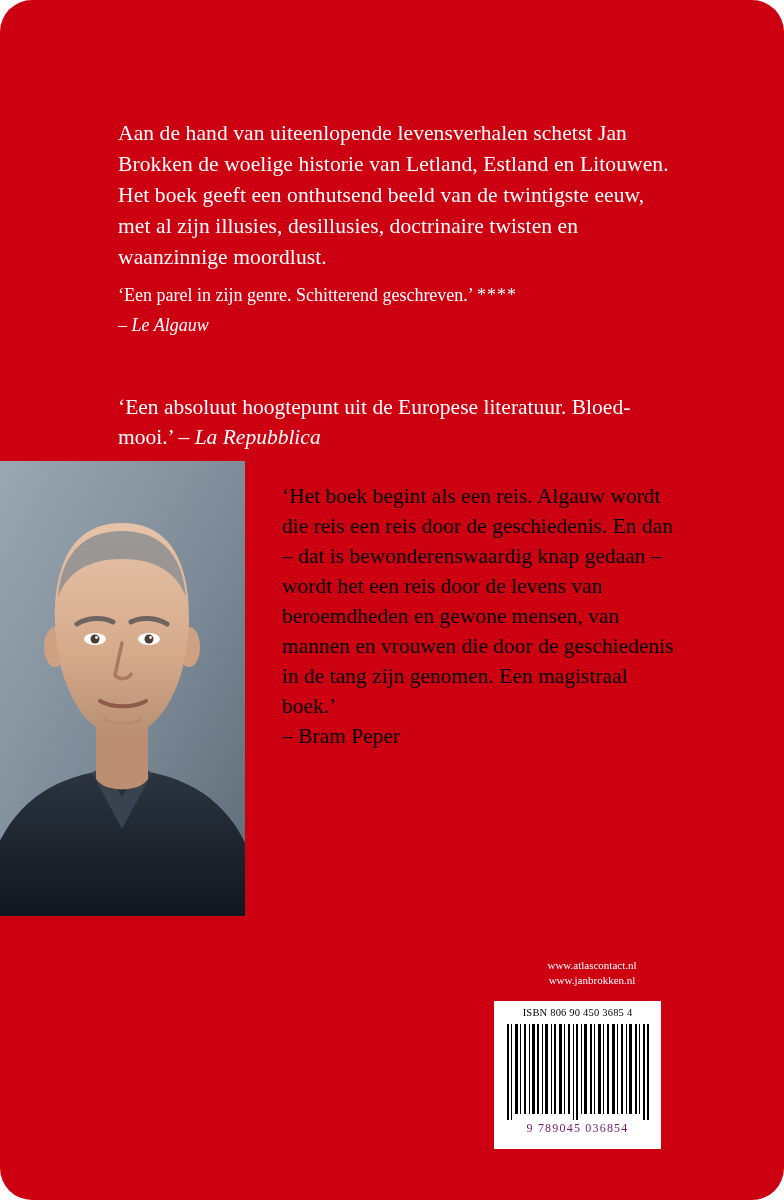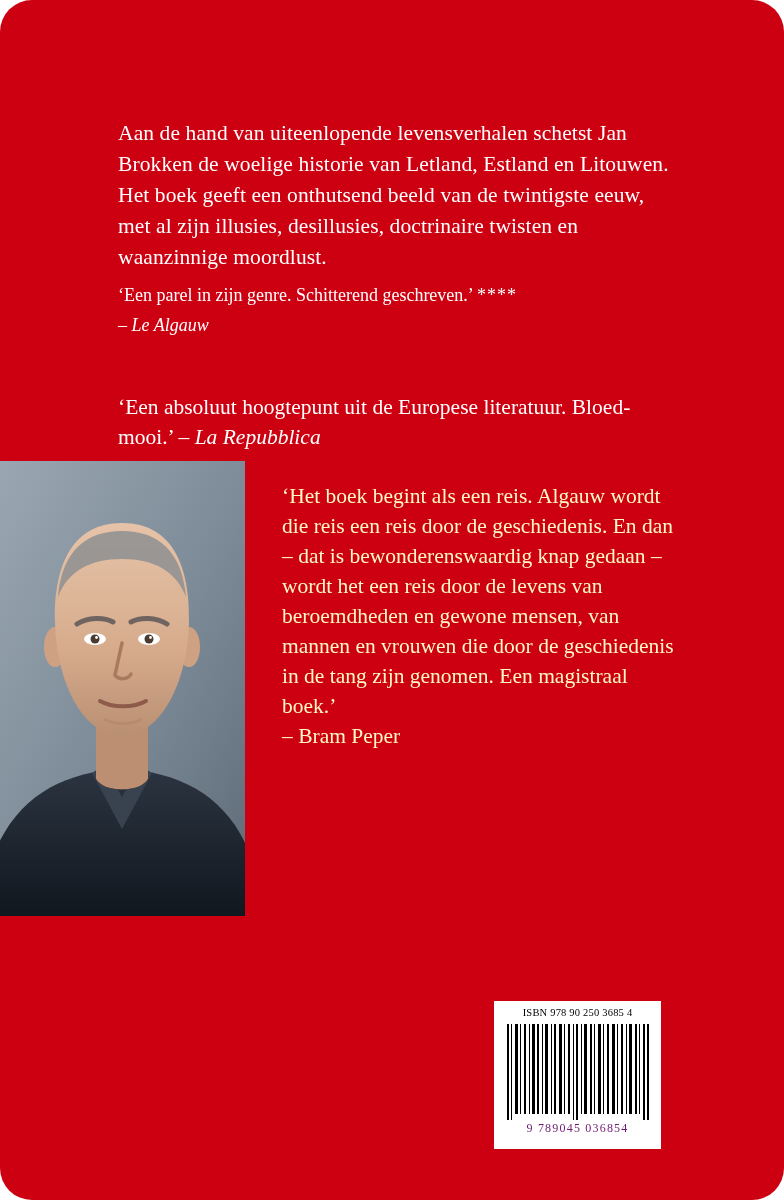--- a/index.html
+++ b/index.html
@@ -48,21 +48,21 @@
     width: 560px;
     color: #ffffff;
     font-size: 21.5px;
     line-height: 30px;
   }
   .quote-boek {
     position: absolute;
     left: 282px;
     top: 459px;
     width: 398px;
-    color: #fef9c3;
+    color: #000000;
     font-size: 21.5px;
     line-height: 30px;
   }
   .quote-trouw {
     position: absolute;
     left: 282px;
     top: 762px;
     width: 398px;
     color: #ffffff;
     font-size: 21.5px;
@@ -202,23 +202,27 @@
       <circle cx="150.5" cy="176.5" r="1.4" fill="#ffffff"></circle>
 
       <path d="M 122 182 L 115 214 C 118 219 128 219 131 213" stroke="#a87b5f" stroke-width="3.5" fill="none" stroke-linecap="round"></path>
 
       <path d="M 100 240 C 112 247 134 247 146 240" stroke="#8e5b4b" stroke-width="4" fill="none" stroke-linecap="round"></path>
 
       <path d="M 104 258 C 114 264 132 264 142 258" stroke="#b2856a" stroke-width="3" fill="none" opacity="0.6"></path>
     </svg>
   </div>
 
+  <div class="urls">
+    <div>www.atlascontact.nl</div>
+    <div>www.janbrokken.nl</div>
+  </div>
 
   <div class="barcode-box">
-    <div class="isbn-text">ISBN 978 90 250 3685 4</div>
+    <div class="isbn-text">ISBN 806 90 450 3685 4</div>
     <svg class="bars" viewBox="0 0 146 96" preserveAspectRatio="none" aria-hidden="true">
       <g fill="#000000">
         <rect x="2" y="0" width="2" height="96"></rect>
         <rect x="6" y="0" width="1" height="96"></rect>
         <rect x="10" y="0" width="3" height="90"></rect>
         <rect x="15" y="0" width="1" height="90"></rect>
         <rect x="19" y="0" width="2" height="90"></rect>
         <rect x="24" y="0" width="1" height="90"></rect>
         <rect x="27" y="0" width="3" height="90"></rect>
         <rect x="32" y="0" width="2" height="90"></rect>

